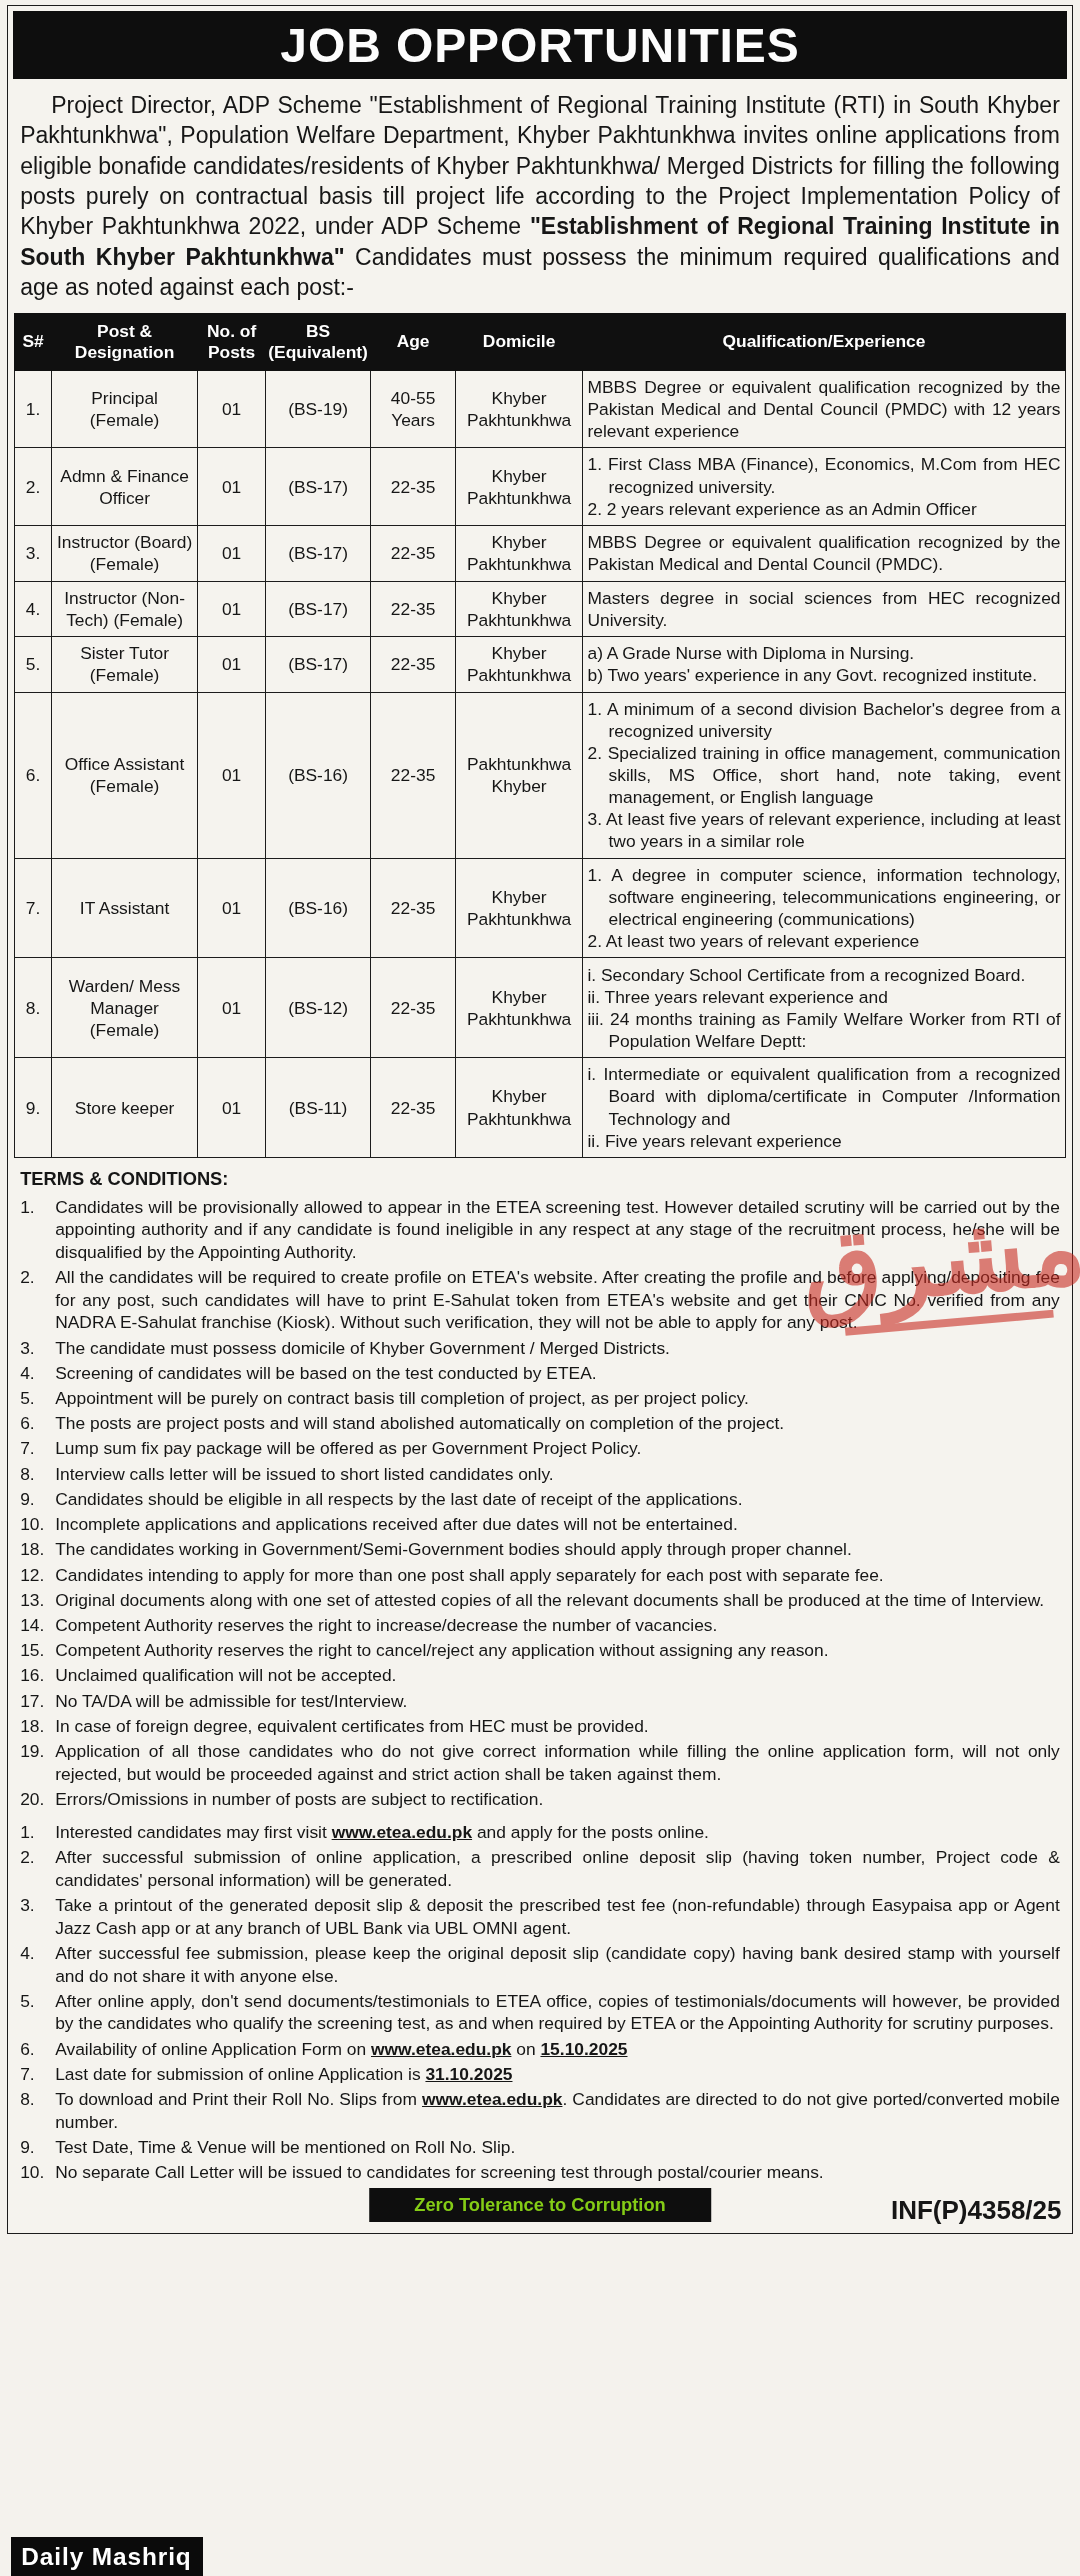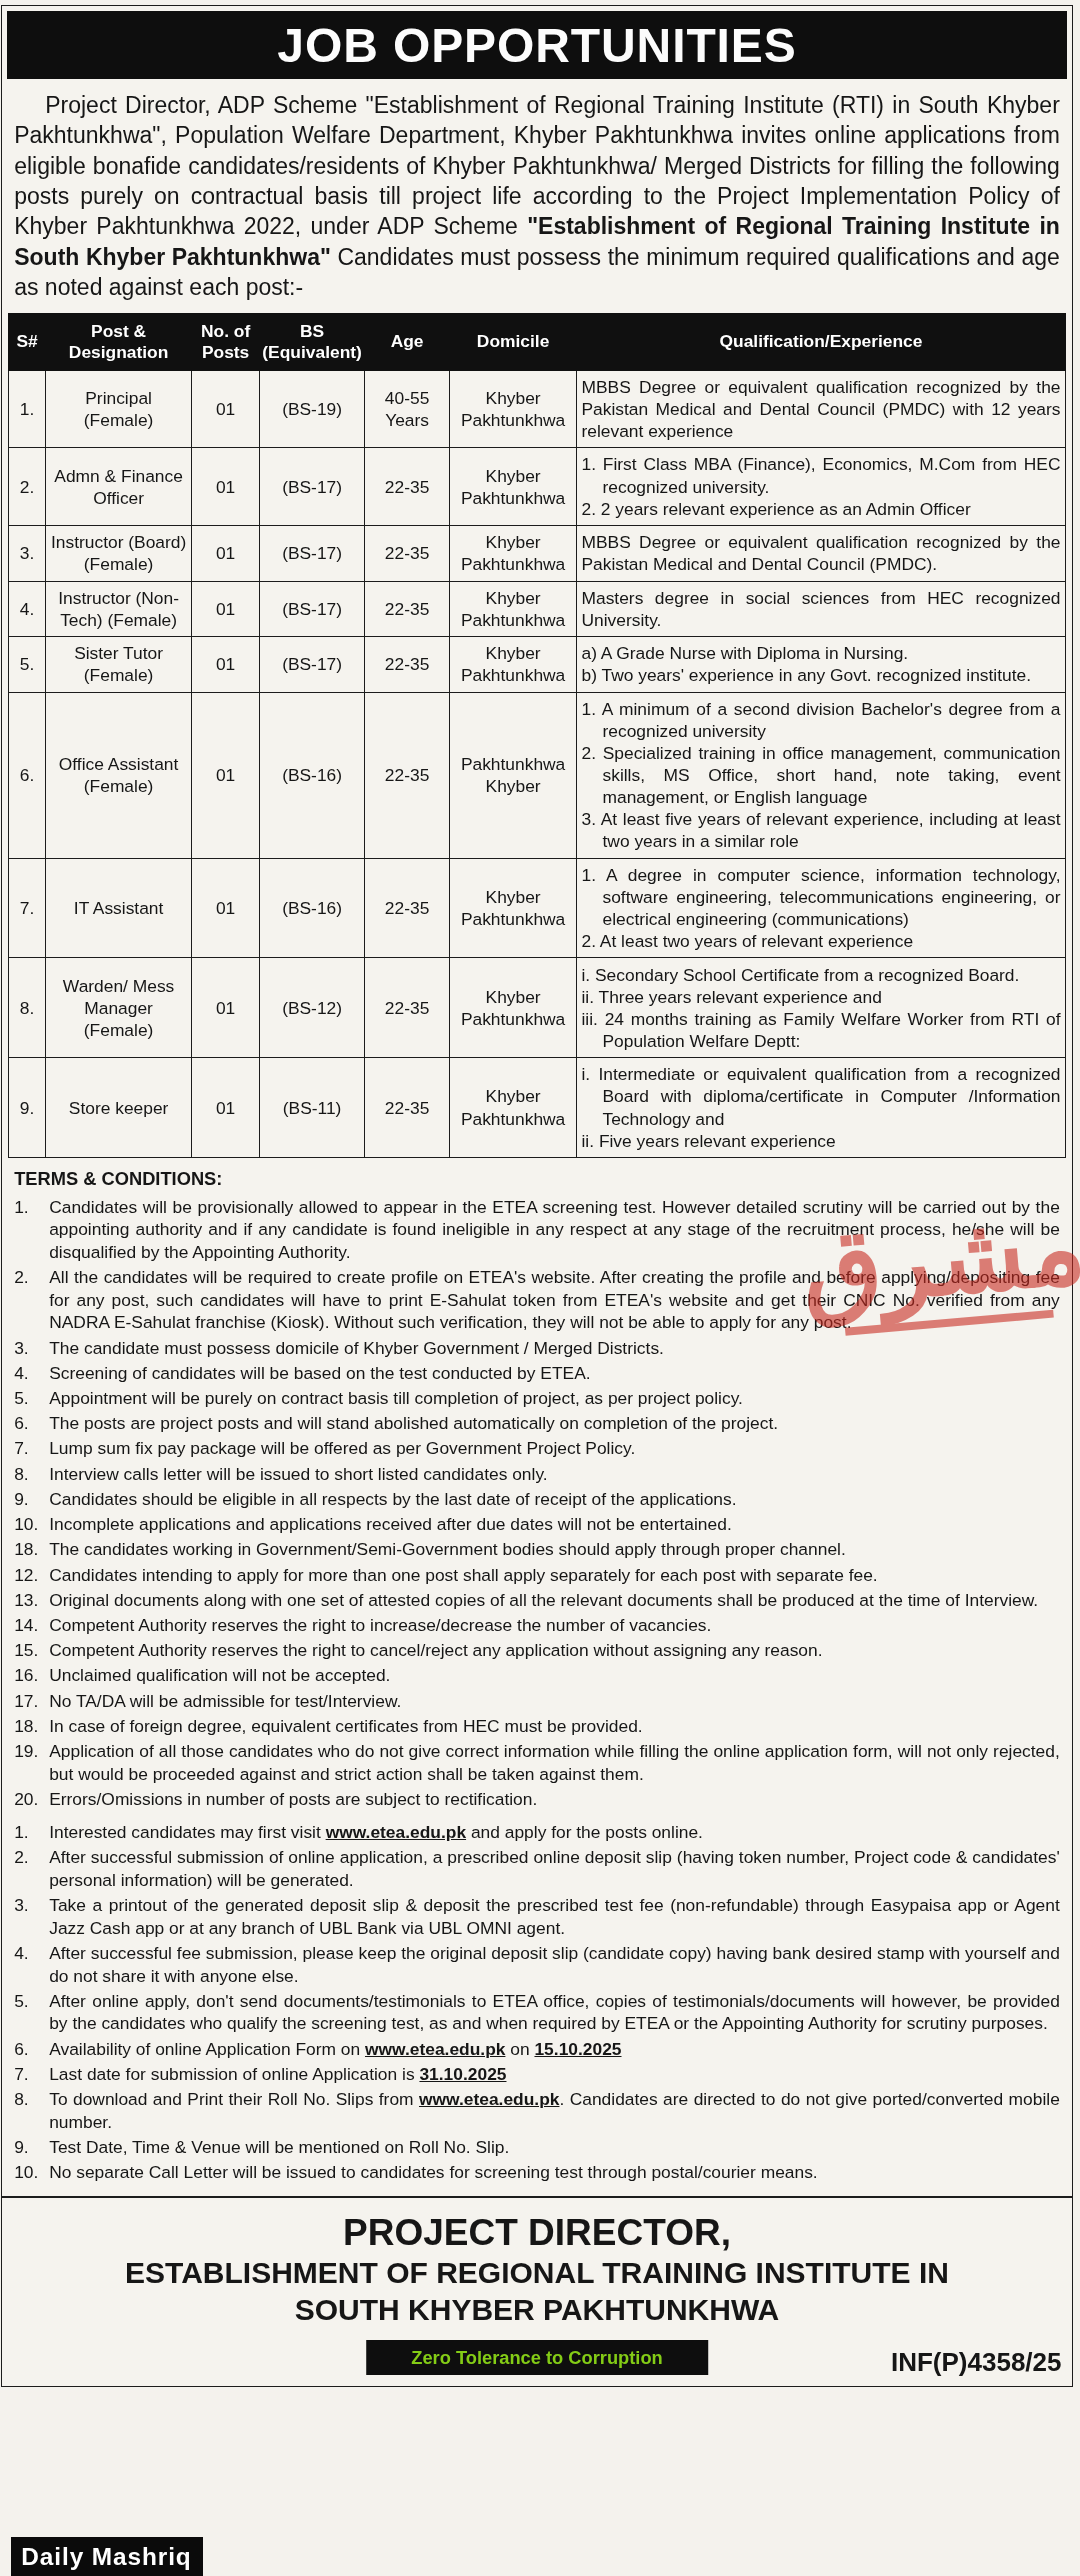--- a/index.html
+++ b/index.html
@@ -1,19 +1,19 @@
 <!DOCTYPE html>
 <html style="font-size:14px"><head>
 <meta charset="utf-8">
 <style>
   *{box-sizing:border-box}
   html,body{margin:0;padding:0}
   body{background:#cfccc6;font-family:"Liberation Sans",sans-serif;color:#161616}
   .page{position:relative;width:1080px;height:2576px;margin:0 auto;background:#f4f2ed;overflow:hidden}
-  .ad{position:absolute;left:1px;right:7px;top:5.2px;border:1.7px solid #1c1c1c;background:#f5f3ee;padding-bottom:7px}
+  .ad{position:absolute;left:7px;right:7px;top:5.2px;border:1.7px solid #1c1c1c;background:#f5f3ee;padding-bottom:7px}
   .title-bar{background:#0e0e0e;margin:5.2px;height:68px;display:flex;align-items:center;justify-content:center}
   .title-bar h1{margin:0;color:#fcfcfc;font-size:48px;font-weight:bold;letter-spacing:0.9px;font-family:"Liberation Sans",sans-serif}
   .intro{margin:10.5px 12.2px;font-size:23px;line-height:1.32;text-align:justify;text-indent:31px}
   table.posts{width:calc(100% - 12.2px);margin:0 6.1px;border-collapse:collapse;table-layout:fixed}
   table.posts th{background:#101010;color:#fff;font-size:17.4px;font-weight:bold;padding:7px 1.7px;border:1.7px solid #101010;border-left:1.7px solid #d9d9d9;line-height:1.2;text-align:center;vertical-align:middle}
   table.posts th:first-child{border-left:1.7px solid #101010}
   table.posts td{border:1.7px solid #1c1c1c;font-size:17.4px;padding:5.2px 4.4px;line-height:1.27}
   td.c{text-align:center;vertical-align:middle}
   td.qual{vertical-align:middle;padding:4.4px 7.8px;text-align:left}
   td.qual div{text-align:justify}
@@ -340,25 +340,20 @@
             <span class="txt"><span>Test Date, Time &amp; Venue will be mentioned on Roll No. Slip.</span></span>
           </div>
 
           <div class="li">
             <span class="num">10.</span>
             <span class="txt"><span>No separate Call Letter will be issued to candidates for screening test through postal/courier means.</span></span>
           </div>
         </div>
     </div>
 
-    <div class="signoff">
-      <div class="l1">PROJECT DIRECTOR,</div>
-      <div class="l2">ESTABLISHMENT OF REGIONAL TRAINING INSTITUTE IN</div>
-      <div class="l2">SOUTH KHYBER PAKHTUNKHWA</div>
-    </div>
 
     <div class="bottom-row">
       <div class="ztc">Zero Tolerance to Corruption</div>
       <div class="inf">INF(P)4358/25</div>
     </div>
 
   </div>
 
   <div class="stamp">
     <span>مشرق</span>

